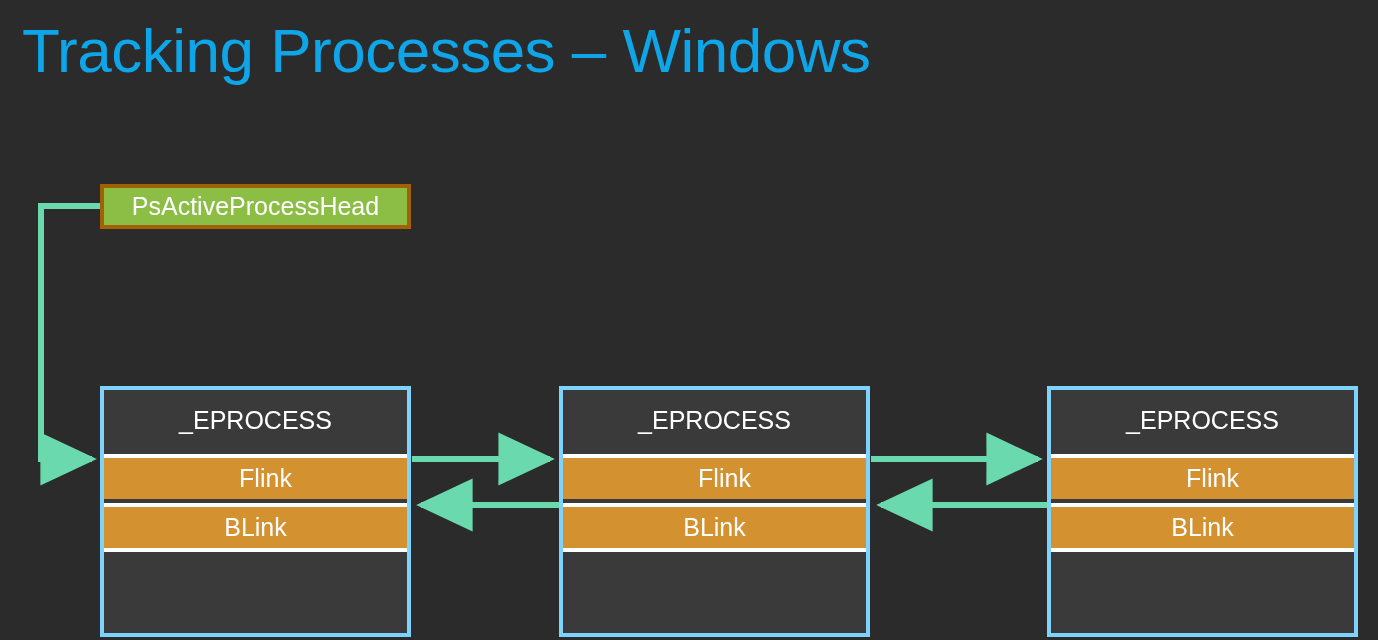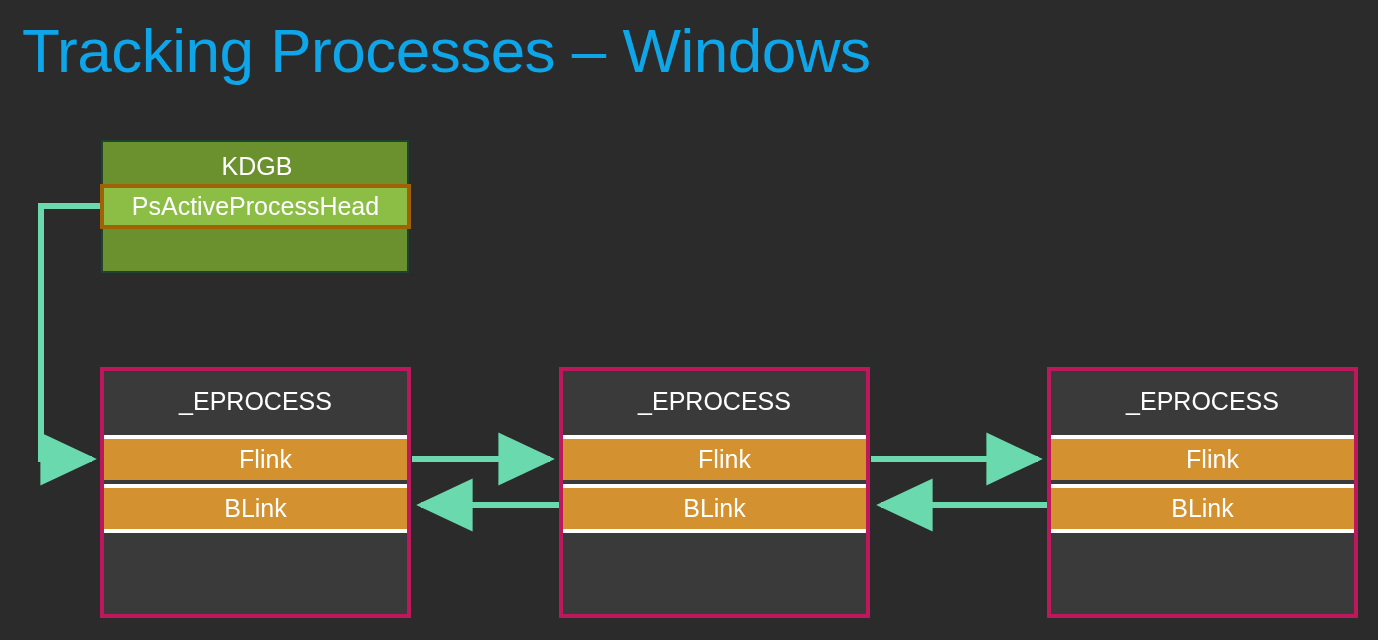--- a/index.html
+++ b/index.html
@@ -74,25 +74,25 @@
     box-sizing: border-box;
     color: #ffffff;
     font-size: 25px;
     line-height: 37px;
     text-align: center;
   }
 
   
   .eprocess {
     position: absolute;
-    top: 367px;
+    top: 386px;
     width: 311px;
     height: 251px;
     background: #3a3a3a;
-    border: 4px solid #be185d;
+    border: 4px solid #7dd3fc;
     box-sizing: border-box;
   }
   .eprocess.n0 { left: 100px; }
   .eprocess.n1 { left: 559px; }
   .eprocess.n2 { left: 1047px; }
 
   .ep-head {
     position: absolute;
     left: 0;
     top: 0;
@@ -141,23 +141,20 @@
     pointer-events: none;
   }
 </style>
 </head>
 <body>
 
 <div id="slide">
 
   <div id="slide-title">Tracking Processes – Windows</div>
 
-  <div id="kdgb-box">
-    <div id="kdgb-title">KDGB</div>
-  </div>
   <div id="psactive-row">PsActiveProcessHead</div>
 
   <div class="eprocess n0">
     <div class="ep-head">_EPROCESS</div>
     <div class="ep-field flink">Flink</div>
     <div class="ep-field blink">BLink</div>
     <div class="ep-tail"></div>
   </div>
 
   <div class="eprocess n1">

